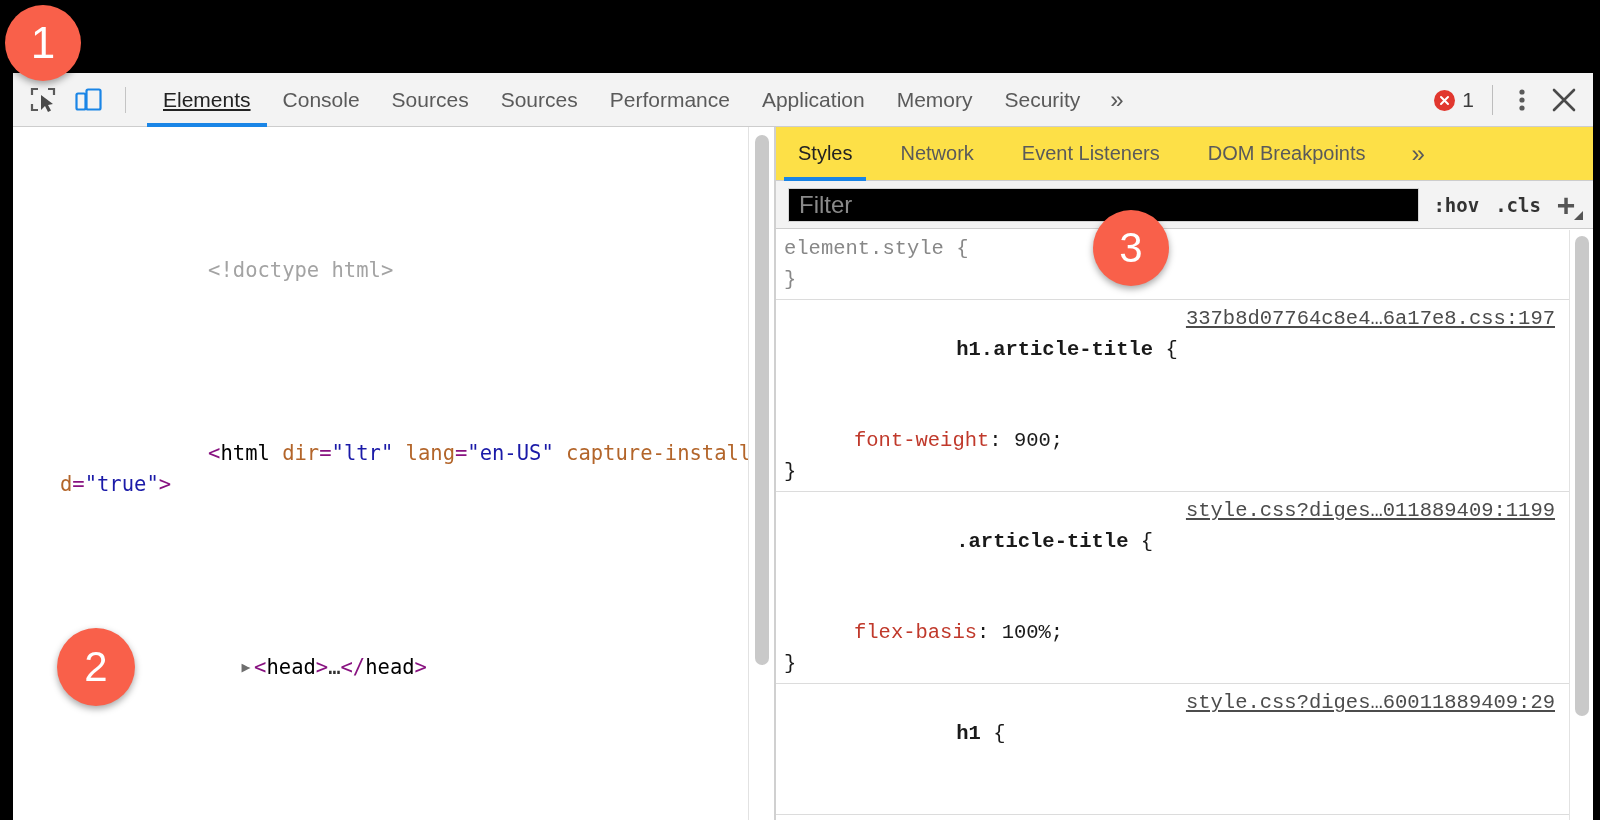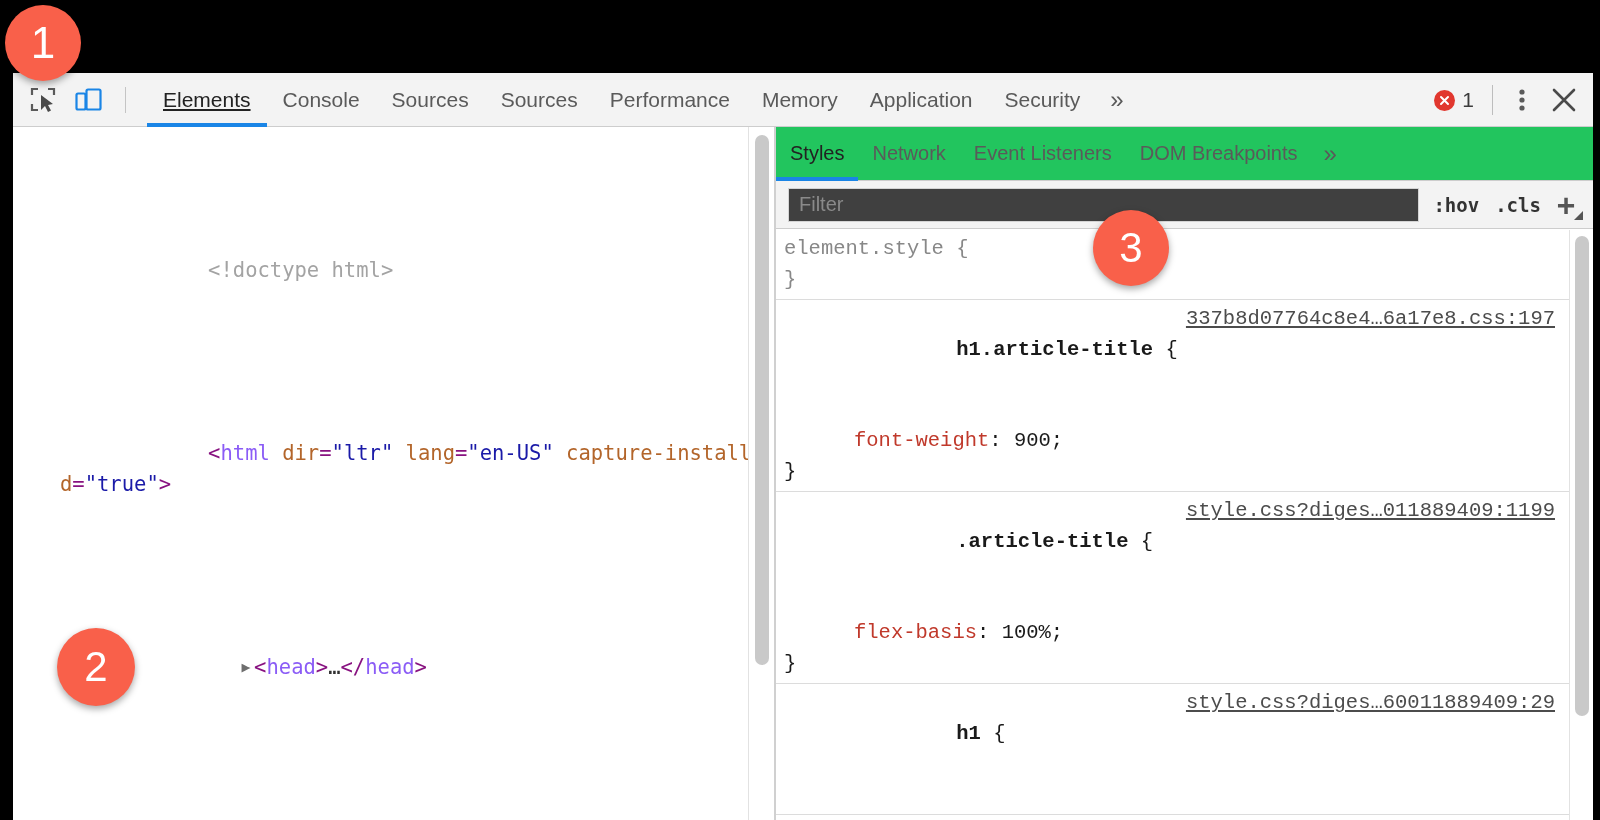--- a/index.html
+++ b/index.html
@@ -173,21 +173,21 @@
   .twisty {
     display: inline-block;
     width: 16px;
     text-align: center;
     color: #6e6e6e;
     font-size: 15px;
     vertical-align: 2px;
   }
   .twisty.closed::before { content: "\25B6"; }
   .doctype { color: #a3a3a3; }
-  .tag  { color: #8b5cf6; }
+  .tag  { color: #000000; }
   .attr { color: #b3652a; }
   .val  { color: #1a1aa8; }
   .punc { color: #881280; }
   .txt  { color: #303030; }
 
   
   #dom-scroll {
     position: absolute;
     left: 735px; top: 0;
     width: 26px;
@@ -216,25 +216,27 @@
   #styles-pane {
     position: absolute;
     left: 763px; top: 0;
     width: 817px;
     height: 693px;
     background: #ffffff;
   }
   #styles-tabs {
     position: relative;
     height: 54px;
-    background: #22c55e;
+    background: #fde047;
     border-bottom: 1px solid #cdcdcd;
     display: flex;
     align-items: center;
-    box-sizing: border-box;
+    padding-left: 8px;
+    box-sizing: border-box;
+    gap: 20px;
   }
   .stab {
     position: relative;
     height: 54px;
     display: flex;
     align-items: center;
     padding: 0 14px;
     font-size: 20px;
     color: #5a5a5a;
     white-space: nowrap;
@@ -257,27 +259,27 @@
     border-bottom: 1px solid #cdcdcd;
     display: flex;
     align-items: center;
     padding: 0 8px;
     box-sizing: border-box;
   }
   #filter-input {
     flex: 1;
     height: 34px;
     margin: 0 6px 0 4px;
-    background: #404040;
+    background: #000000;
     border: 1px solid #d4d4d4;
     box-sizing: border-box;
     display: flex;
     align-items: center;
     padding-left: 10px;
-    font-size: 20px;
+    font-size: 24px;
     color: #8a8a8a;
     font-family: "Liberation Sans", sans-serif;
   }
   .filter-btn {
     font-family: "DejaVu Sans Mono", monospace;
     font-size: 19px;
     font-weight: bold;
     color: #333333;
     padding: 0 8px;
     white-space: nowrap;
@@ -426,24 +428,24 @@
         <div class="tab">
             <span>Sources</span>
           </div>
         <div class="tab">
             <span>Sources</span>
           </div>
         <div class="tab">
             <span>Performance</span>
           </div>
         <div class="tab">
+            <span>Application</span>
+          </div>
+        <div class="tab">
             <span>Memory</span>
-          </div>
-        <div class="tab">
-            <span>Application</span>
           </div>
         <div class="tab">
             <span>Security</span>
           </div>
         <div class="tab more">
             <span>»</span>
           </div>
       </div>
 
       <div id="toolbar-right">

